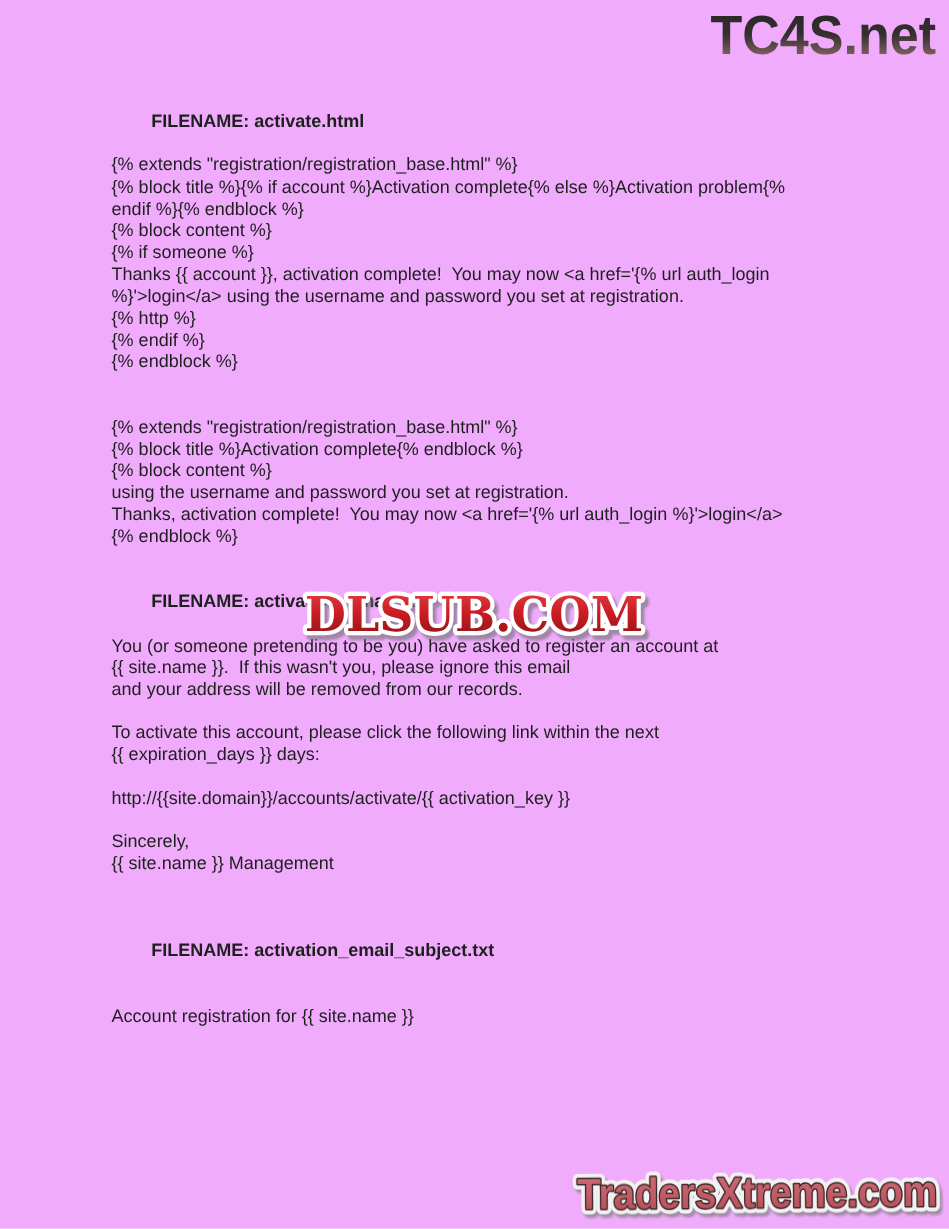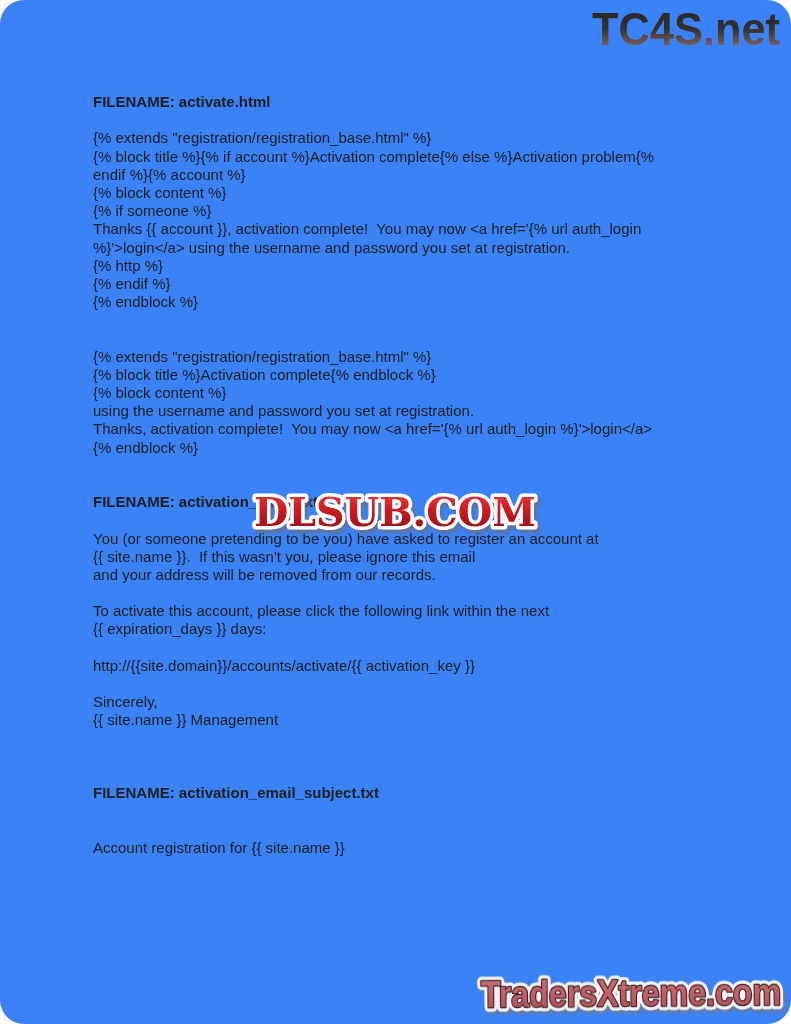--- a/index.html
+++ b/index.html
@@ -3,35 +3,35 @@
 <meta charset="utf-8">
 <style>
   html, body { margin: 0; padding: 0; }
   body {
     width: 791px; height: 1024px;
     background: #ffffff;
     font-family: "Liberation Sans", sans-serif;
     position: relative;
     overflow: hidden;
   }
-  .page { position: absolute; inset: 0; background: #3b82f6; border-radius: 24px; }
+  .page { position: absolute; inset: 0; background: #f0abfc; }
 
   
   .doc {
     position: absolute;
     left: 93px; top: 93px; right: 30px;
     color: #1f1f1f;
     font-size: 15px;
   }
   .line {
     height: 18.2px;
     line-height: 18.2px;
     white-space: pre;
   }
-  .line.heading { font-weight: bold; }
+  .line.heading { font-weight: bold; margin-left: 33px; }
 
   
   .logo-top {
     position: absolute;
     top: 2px; right: 5px;
   }
 
   
   .logo-center {
     position: absolute;
@@ -62,21 +62,21 @@
     </defs>
     <text x="100" y="43" text-anchor="middle" font-family="Liberation Sans, sans-serif" font-weight="bold" font-size="46" textLength="188" lengthAdjust="spacingAndGlyphs" fill="url(#gradTop)">TC4S.net</text>
   </svg>
 
   <main class="doc" id="doc">
       <section>
         <div class="line heading">FILENAME: activate.html</div>
         <div class="line"></div>
         <div class="line">{% extends "registration/registration_base.html" %}</div>
         <div class="line">{% block title %}{% if account %}Activation complete{% else %}Activation problem{%</div>
-        <div class="line">endif %}{% account %}</div>
+        <div class="line">endif %}{% endblock %}</div>
         <div class="line">{% block content %}</div>
         <div class="line">{% if someone %}</div>
         <div class="line">Thanks {{ account }}, activation complete!  You may now &lt;a href='{% url auth_login</div>
         <div class="line">%}'&gt;login&lt;/a&gt; using the username and password you set at registration.</div>
         <div class="line">{% http %}</div>
         <div class="line">{% endif %}</div>
         <div class="line">{% endblock %}</div>
       </section>
       <section>
         <div class="line"></div>

